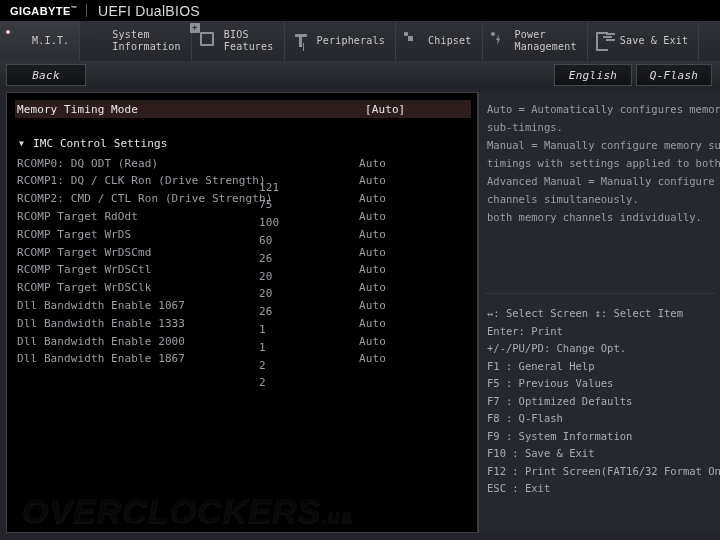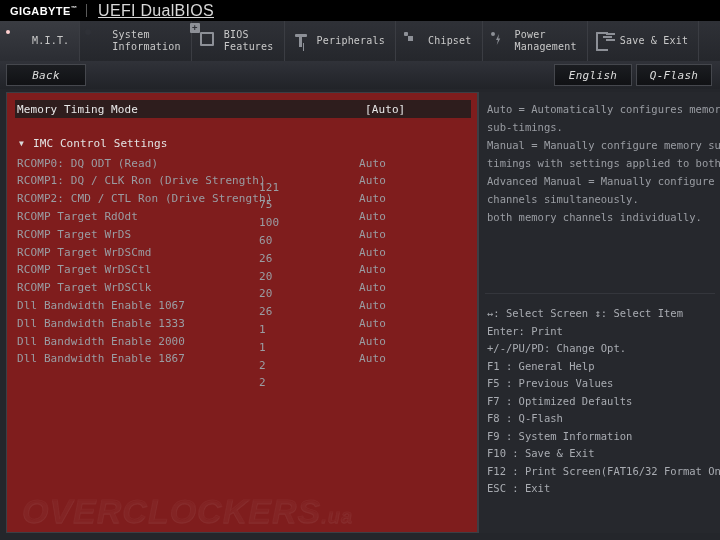--- a/index.html
+++ b/index.html
@@ -18,21 +18,21 @@
   }
   .brand-logo {
     font-family: "Liberation Sans", sans-serif;
     font-weight: bold; font-size: 11px; color: #ffffff;
     letter-spacing: 0.4px; padding-left: 10px;
   }
   .brand-tm { font-size: 6px; vertical-align: super; }
   .brand-sep { width: 1px; height: 13px; background: #5a5a5a; margin: 0 11px 0 9px; }
   .brand-sub {
     font-family: "Liberation Sans", sans-serif;
-    font-size: 16px; color: #d8d8d8; letter-spacing: 0.3px; text-decoration: underline;
+    font-size: 14px; color: #d8d8d8; letter-spacing: 0.3px;
   }
 
   
   .tabstrip {
     position: absolute; left: 0; top: 21px; width: 720px; height: 40px;
     background: linear-gradient(#2f3137, #25272c);
     display: flex; align-items: stretch;
   }
   .tab {
     position: relative; display: flex; align-items: center; gap: 6px;
@@ -144,21 +144,21 @@
     display: flex; align-items: center; justify-content: center;
     letter-spacing: 0.3px;
   }
   .btn-back { left: 6px; width: 80px; }
   .btn-english { left: 554px; width: 78px; }
   .btn-qflash { left: 636px; width: 76px; }
 
   
   .pane-left {
     position: absolute; left: 6px; top: 92px; width: 472px; height: 441px;
-    background: #7f1d1d; border: 1px solid #3c3e44;
+    background: #000000; border: 1px solid #3c3e44;
   }
   .pane-right {
     position: absolute; left: 478px; top: 92px; width: 242px; height: 441px;
     background: #26282d; border-left: 1px solid #3c3e44;
   }
 
   
   .row {
     position: absolute; left: 0; height: 18px;
     display: flex; align-items: center;

